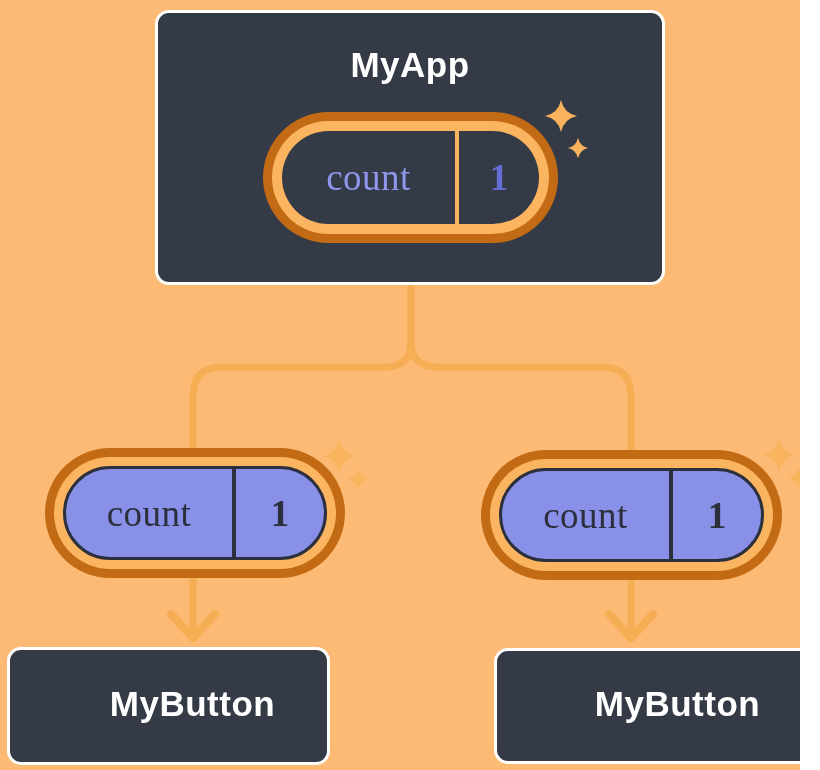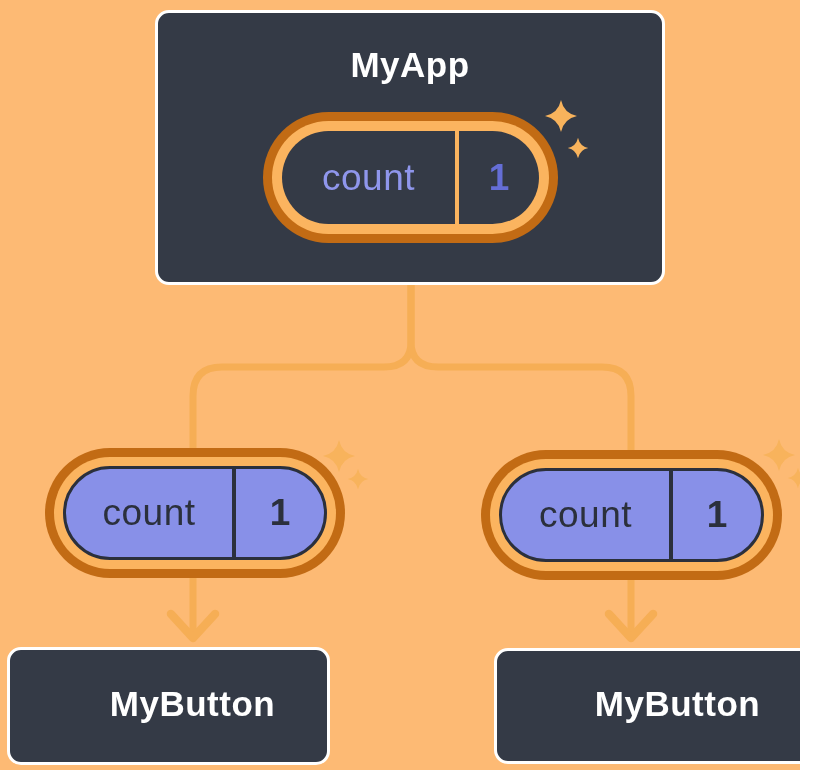--- a/index.html
+++ b/index.html
@@ -57,20 +57,21 @@
     background: #C26B14;          
     padding: 9px;
     box-sizing: border-box;
   }
   .pill-mid {
     height: 100%;
     border-radius: 999px;
     background: #FBB45F;          
     padding: 10px;
     box-sizing: border-box;
+    font-family: Liberation Serif, serif;
   }
   .pill-core {
     height: 100%;
     border-radius: 999px;
     display: flex;
     align-items: stretch;
     overflow: hidden;
     box-sizing: border-box;
   }
 

